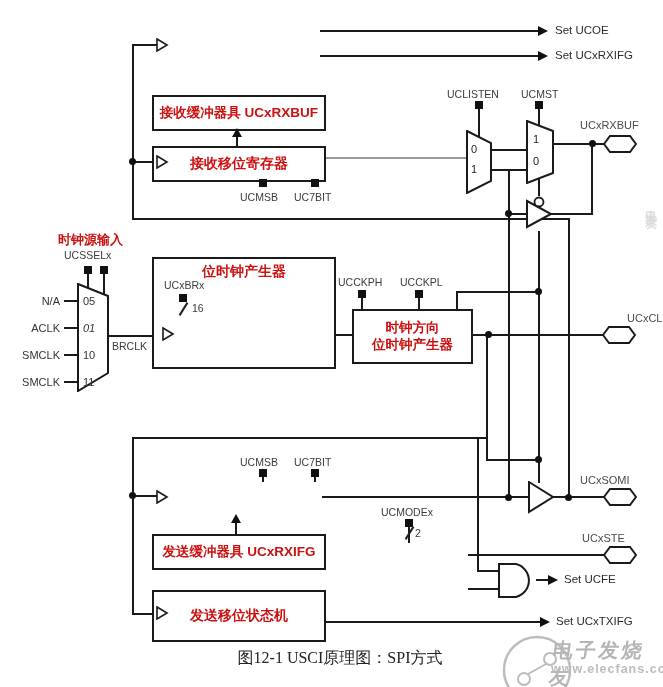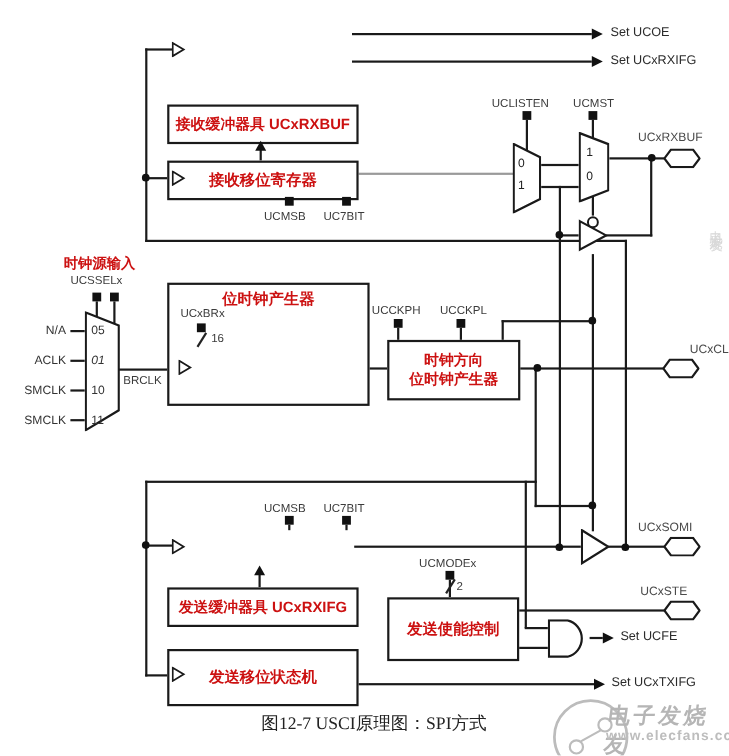--- a/index.html
+++ b/index.html
@@ -211,23 +211,20 @@
   <span class="pinlbl" style="left:580px;top:474px;">UCxSOMI</span>
   <svg class="shape" style="left:603px;top:488px;" width="34" height="18">
     <polygon points="7,1 27,1 33,9 27,17 7,17 1,9" fill="#fff" stroke="#1a1a1a" stroke-width="2"></polygon>
     </svg>
 
   <span class="lbl" style="left:381px;top:506px;">UCMODEx</span>
   <div class="sq" style="left:405px;top:519px;"></div>
   <i class="vl" style="left:408px;top:527px;height:16px;"></i>
   <div class="slash" style="left:402px;top:532px;"></div>
   <span class="lbl" style="left:415px;top:527px;">2</span>
-  <div class="box" style="left:352px;top:543px;width:116px;height:54px;">
-    <span>发送使能控制</span>
-  </div>
   <i class="hl" style="left:468px;top:554px;width:136px;"></i>
   <span class="pinlbl" style="left:582px;top:532px;">UCxSTE</span>
   <svg class="shape" style="left:603px;top:546px;" width="34" height="18">
     <polygon points="7,1 27,1 33,9 27,17 7,17 1,9" fill="#fff" stroke="#1a1a1a" stroke-width="2"></polygon>
     </svg>
 
   <i class="hl" style="left:477px;top:570px;width:21px;"></i>
   <i class="hl" style="left:468px;top:588px;width:30px;"></i>
   <svg class="shape" style="left:498px;top:563px;" width="40" height="36">
     <path d="M1,1 H18 A17,17 0 0 1 18,34 H1 Z" fill="#fff" stroke="#1a1a1a" stroke-width="2"></path>
@@ -239,21 +236,21 @@
   <div class="box" style="left:152px;top:590px;width:170px;height:48px;text-align:right;">
     <span>发送移位状态机</span>
   </div>
   <svg class="shape" style="left:156px;top:606px;" width="13" height="14">
     <path d="M1,1 L11,7 L1,13 Z" fill="#fff" stroke="#1a1a1a" stroke-width="1.6"></path>
     </svg>
   <i class="hl" style="left:322px;top:621px;width:218px;"></i>
   <div class="arr-r" style="left:540px;top:617px;"></div>
   <span class="sig" style="left:556px;top:615px;">Set UCxTXIFG</span>
 
-  <div class="caption">图12-7 USCI原理图：SPI方式</div>
+  <div class="caption">图12-1 USCI原理图：SPI方式</div>
 
   <svg class="shape" style="left:501px;top:633px;z-index:2;" width="72" height="54">
     <circle cx="36" cy="37" r="33" fill="none" stroke="#bcbcbc" stroke-width="2.5"></circle>
     <circle cx="23" cy="46" r="6" fill="none" stroke="#bcbcbc" stroke-width="2"></circle>
     <circle cx="49" cy="26" r="6" fill="none" stroke="#bcbcbc" stroke-width="2"></circle>
     <line x1="27" y1="41" x2="45" y2="31" stroke="#bcbcbc" stroke-width="2"></line>
     </svg>
   <span class="wm-brand">电子发烧友</span>
   <span class="wm-url">www.elecfans.com</span>
   <div class="wm-side">电子发烧友</div>

